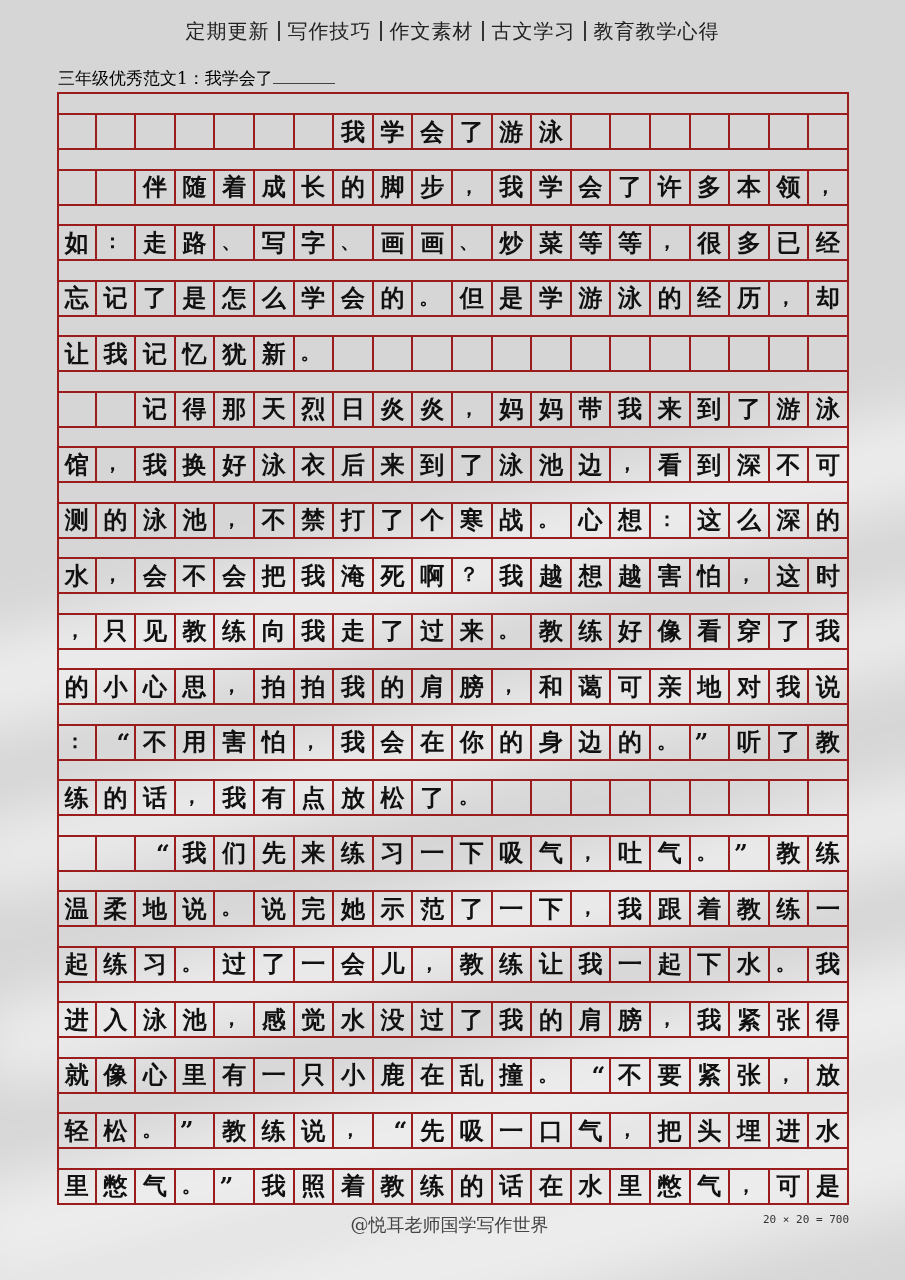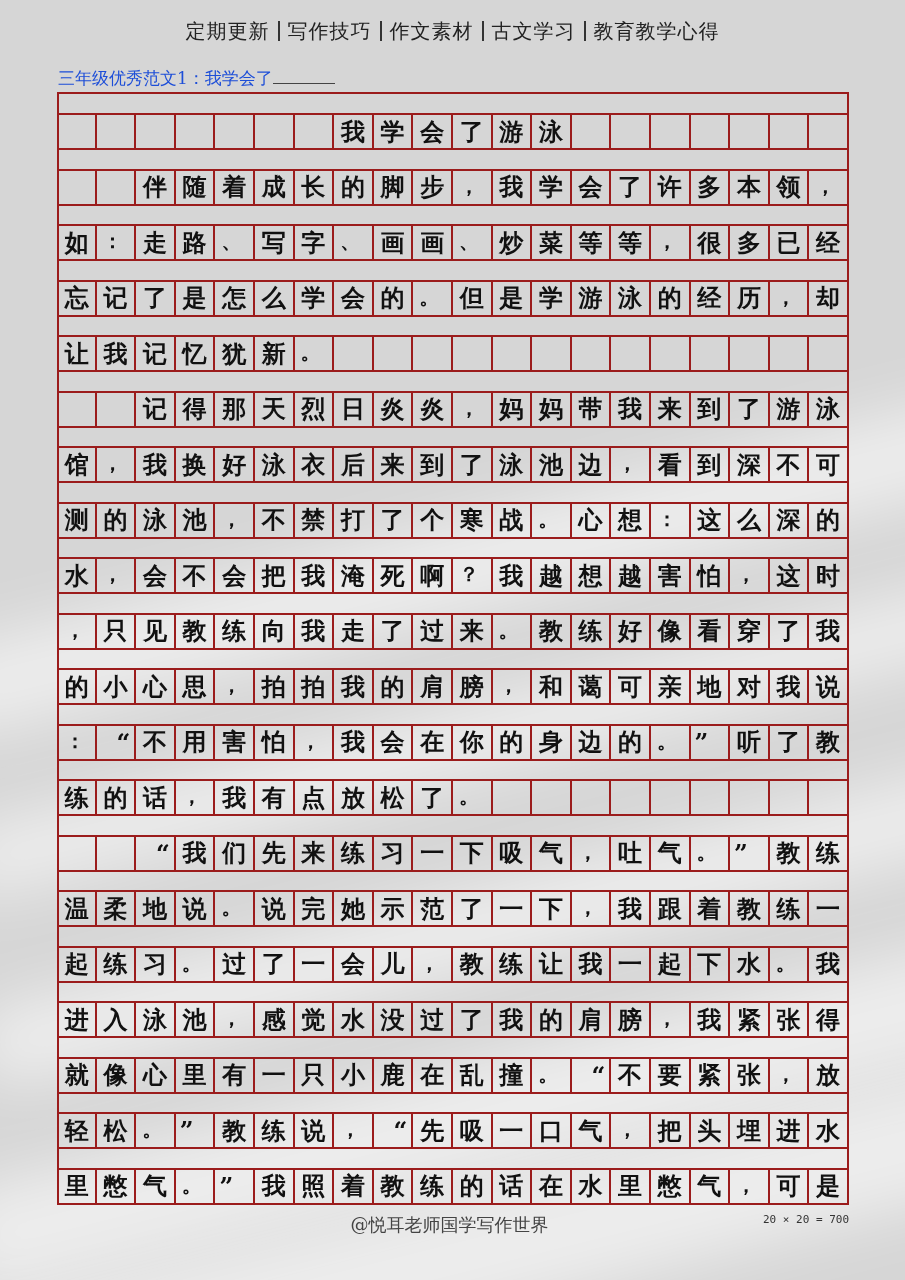--- a/index.html
+++ b/index.html
@@ -13,21 +13,21 @@
     position:absolute; background:rgba(255,255,255,0.55); filter:blur(28px);
     transform:rotate(-14deg); border-radius:40px;
   }
   .topnav {
     position:absolute; top:18px; left:0; width:905px; text-align:center;
     font-size:20px; color:#222; letter-spacing:1px;
     font-family:"DejaVu Serif", serif;
   }
   .topnav .sep { display:inline-block; width:2px; height:20px; background:#333; margin:0 8px; vertical-align:-3px; }
   .subtitle {
-    position:absolute; top:67px; left:58px; font-size:17px; color:#1d4ed8;
+    position:absolute; top:67px; left:58px; font-size:17px; color:#000000;
     font-family:"DejaVu Serif", serif;
   }
   .subtitle .blank { display:inline-block; width:62px; border-bottom:1px solid #444; height:14px; vertical-align:baseline; }
   .sheet {
     position:absolute; left:57px; top:92px; width:792px; height:1113px;
     border:2px solid #9b1c1c; box-sizing:border-box;
   }
   .row {
     position:absolute; left:-2px; width:792px; height:37px;
     display:flex; border-top:2px solid #9b1c1c; border-bottom:2px solid #9b1c1c; box-sizing:border-box;

